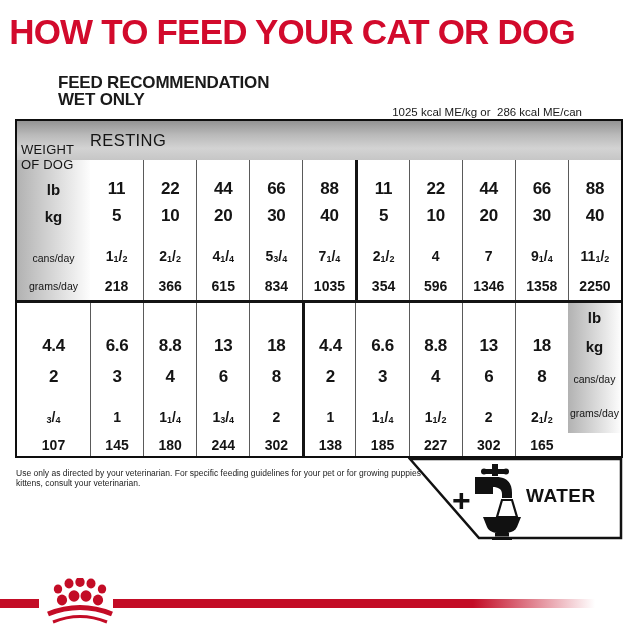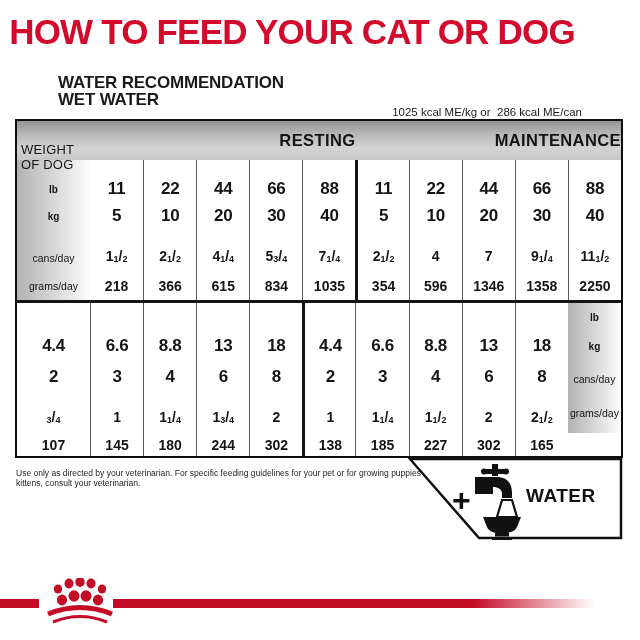--- a/index.html
+++ b/index.html
@@ -17,31 +17,31 @@
            line-height:11.5px;color:#1a1a1a;white-space:pre;}
 
   
   .feed-table{position:absolute;left:15px;top:119px;width:604px;
               border:2px solid #0e0e0e;background:#fff;display:grid;
               grid-template-columns:73px repeat(10,1fr);
               grid-template-rows:39px 16px 26px 28px 42px 28px 3px 28px 30px 32px 40px 23px;}
   .band{grid-column:1/-1;display:grid;grid-template-columns:73px repeat(10,1fr);
         align-items:center;
         background:linear-gradient(180deg,#939393 0%,#b9b9b9 35%,#d3d3d3 70%,#c6c6c6 100%);}
-  .band .group{text-align:right;font-weight:700;font-size:16.5px;letter-spacing:0.4px;color:#141414;}
+  .band .group{text-align:left;font-weight:400;font-size:16.5px;letter-spacing:0.4px;color:#141414;}
   .band .g1{grid-column:2 / span 5;}
   .band .g2{grid-column:7 / span 5;}
 
   .cell{display:flex;align-items:center;justify-content:center;min-width:0;}
   .labelcol{background:linear-gradient(to right,#b2b2b2 0%,#e6e6e6 70%,#fdfdfd 100%);}
   .thin{border-left:1px solid #5a5a5a;}
   .thick{border-left:3px solid #141414;}
   .weightlabel{justify-content:flex-start;padding-left:4px;font-size:13px;font-weight:400;
                letter-spacing:0.2px;align-items:flex-end;padding-bottom:4px;}
-  .unitlabel{font-size:10px;font-weight:700;}
+  .unitlabel{font-size:15px;font-weight:700;}
   .unit{font-size:17px;font-weight:700;letter-spacing:-0.3px;}
   .amountlabel{font-size:10.5px;font-weight:400;}
   .amount{font-size:14px;font-weight:700;}
   .cansrow{align-items:flex-end;padding-bottom:8px;}
   .cell sup{font-size:9px;vertical-align:4px;font-weight:700;}
   .cell sub{font-size:9px;vertical-align:-2px;font-weight:700;}
   .section-divider{grid-column:1/-1;background:#141414;}
 
   
   .footnote{position:absolute;left:16px;top:468px;width:450px;font-size:8.5px;
@@ -57,32 +57,31 @@
   .logo-svg{position:absolute;left:34px;top:578px;}
 </style>
 </head>
 <body>
 
 <div class="page">
 
   <div class="title">HOW TO FEED YOUR CAT OR DOG</div>
 
   <div class="subtitle">
-    <div>WATER RECOMMENDATION</div>
-    <div>WET WATER</div>
+    <div>FEED RECOMMENDATION</div>
+    <div>WET ONLY</div>
   </div>
 
   <div class="calorie">
     <div>1025 kcal ME/kg or  286 kcal ME/can</div>
   </div>
 
   <div class="feed-table">
     <div class="band">
       <div class="group g1">RESTING</div>
-      <div class="group g2">MAINTENANCE</div>
     </div>
 
   <div class="cell labelcol weightlabel">WEIGHT OF DOG</div>
       <div class="cell  "></div>
       <div class="cell  thin"></div>
       <div class="cell  thin"></div>
       <div class="cell  thin"></div>
       <div class="cell  thin"></div>
       <div class="cell  thick"></div>
       <div class="cell  thin"></div>

